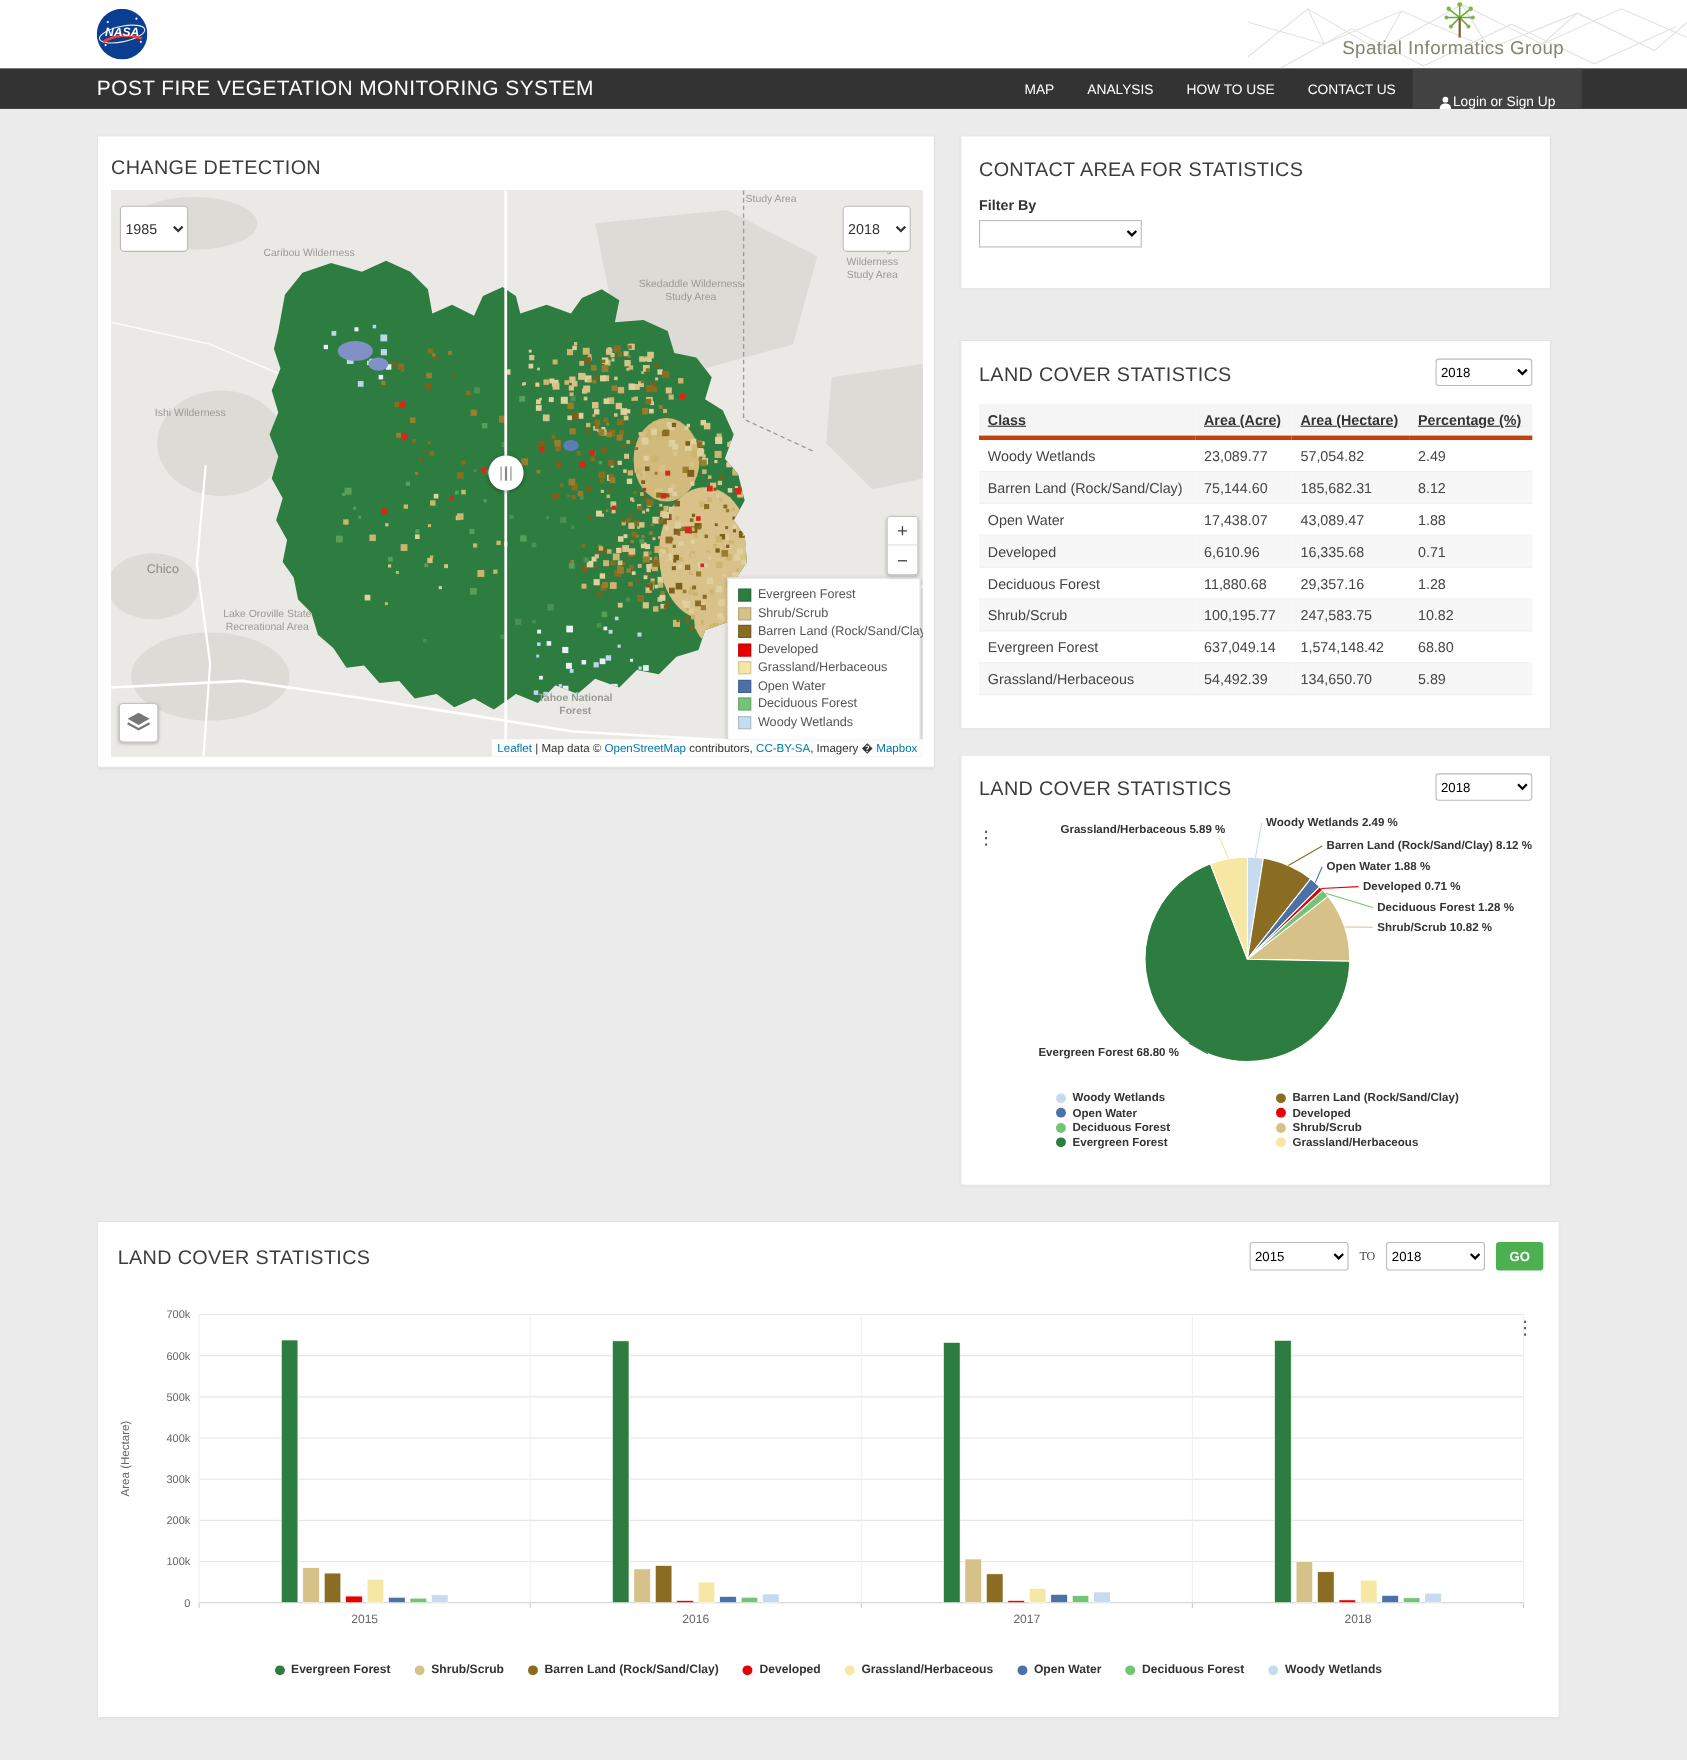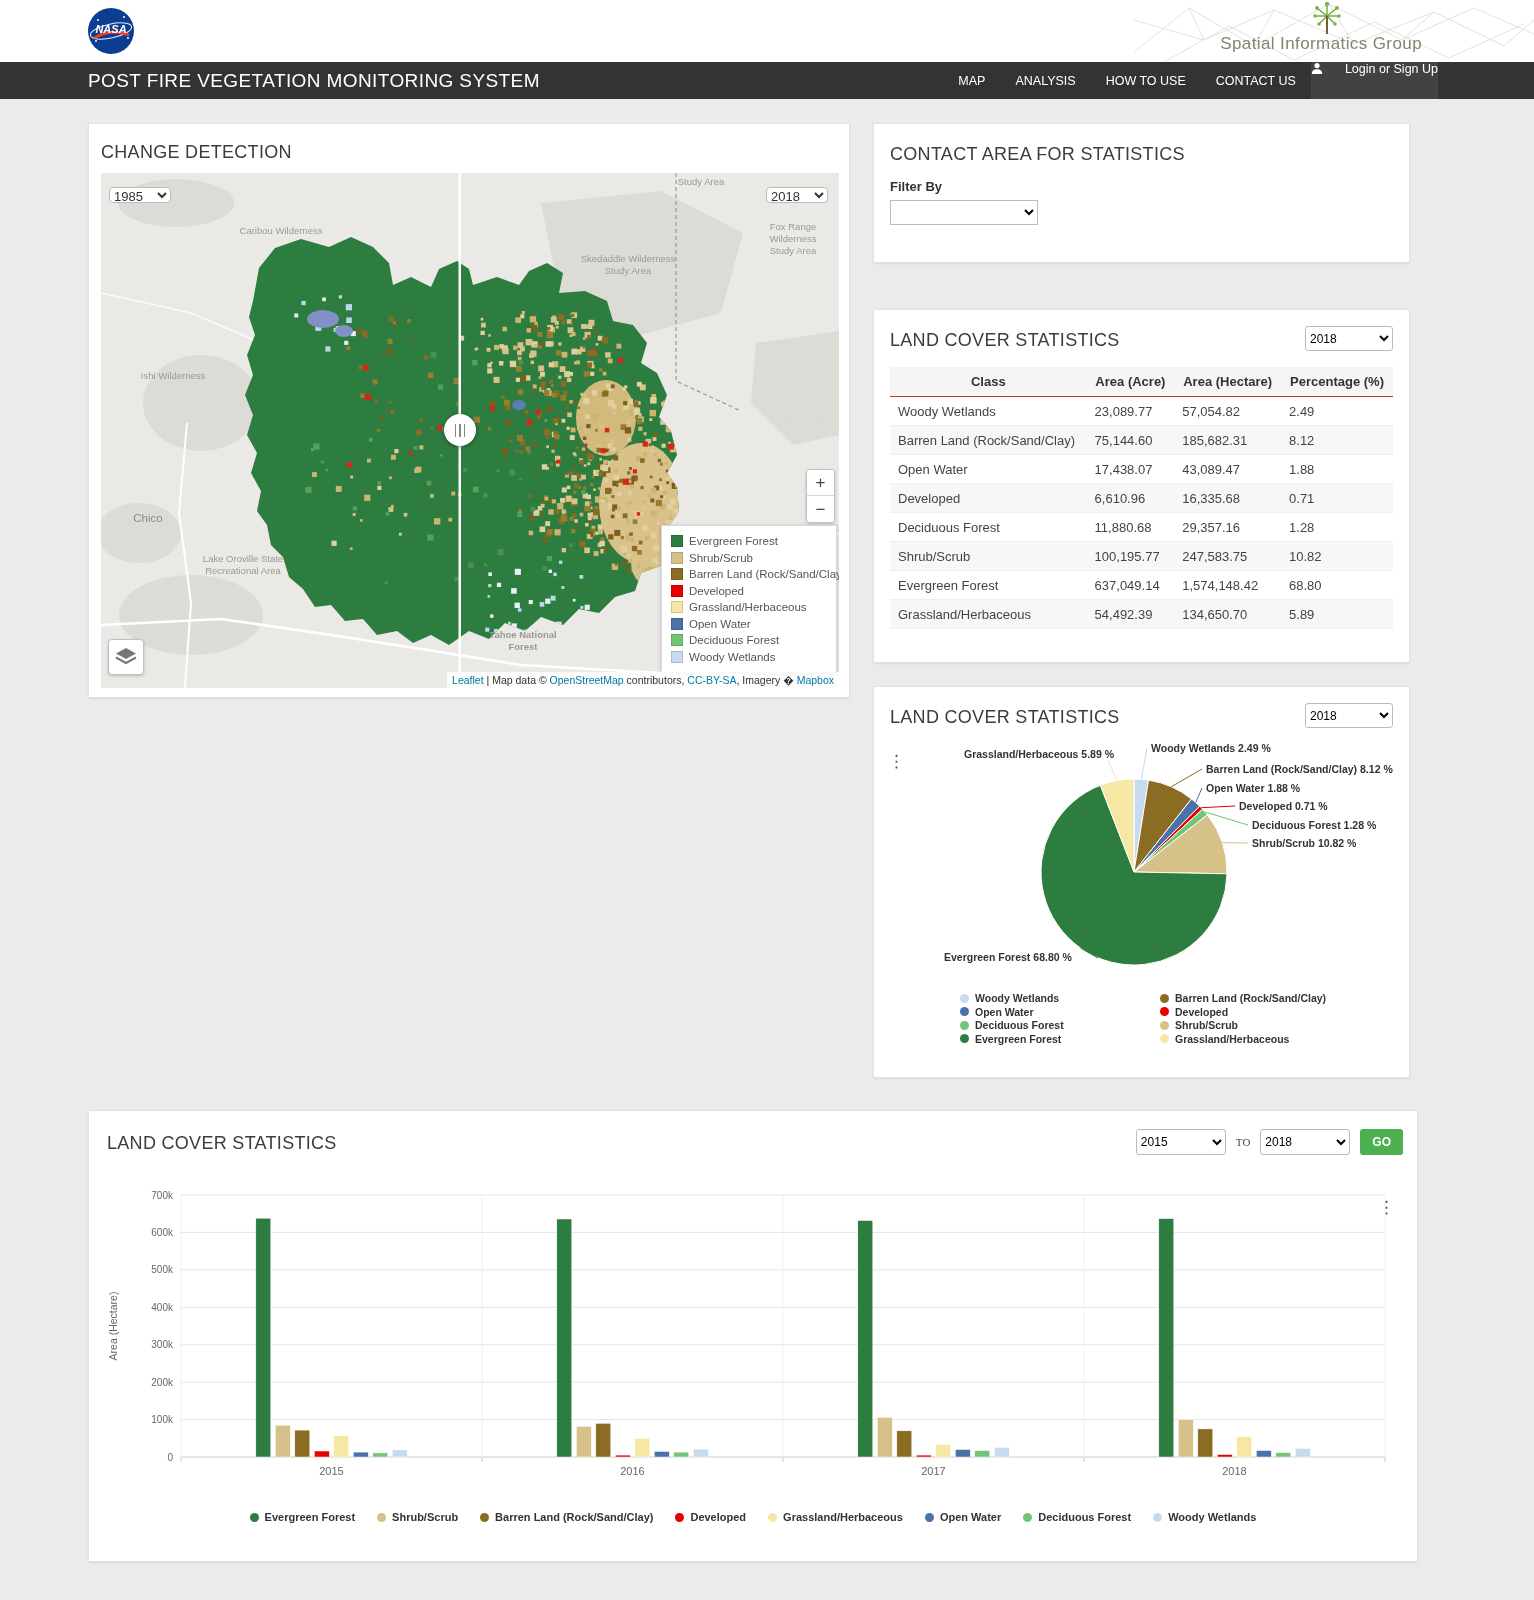--- a/index.html
+++ b/index.html
@@ -25,40 +25,40 @@
   .navbar {
     height:37px; background:#333; color:#fff;
     display:flex; align-items:stretch; justify-content:space-between;
     padding-left:88px; font-size:13px;
   }
   .nav-title { display:flex; align-items:center; letter-spacing:.4px; font-size:19px; }
   .nav-right { display:flex; align-items:stretch; padding-right:96px; }
   .nav-items { display:flex; align-items:stretch; }
   .nav-item { display:flex; align-items:center; padding:0 15px; font-size:12.5px; cursor:pointer; }
   .login-btn {
-    display:flex; align-items:flex-start; gap:22px; border:none; cursor:pointer;
-    background:#424242; color:#fff; font-size:12.5px; padding:0 0;
+    display:flex; align-items:flex-end; gap:1px; border:none; cursor:pointer;
+    background:#424242; color:#fff; font-size:12.5px; padding:0 24px;
     font-family:"Liberation Sans", sans-serif;
   }
   
   main { padding:24px 0 0 88px; }
   .row1 { display:flex; gap:23px; align-items:flex-start; }
   .card {
     background:#fff; border:1px solid #e2e2e2;
     box-shadow:0 1px 2px rgba(0,0,0,.07);
   }
   .card-title { font-size:18px; font-weight:400; color:#3c3c3c; letter-spacing:.3px; margin:0; }
   
   .map-card { width:762px; height:575px; padding:10px 12px; }
   .map-card .card-title { margin:8px 0 10px 0; }
   .map { position:relative; width:738px; height:515px; background:#eae9e5; overflow:hidden; }
   .map svg.mapcanvas { position:absolute; left:0; top:0; }
   .year-select {
     position:absolute; top:14px; z-index:5; font-size:13px; color:#333;
-    border:1px solid #bbb; border-radius:4px; background:#fff; height:16px; width:62px;
+    border:1px solid #bbb; border-radius:4px; background:#fff; height:42px; width:62px;
     font-family:"Liberation Sans", sans-serif;
   }
   .year-select.left { left:8px; }
   .year-select.right { right:11px; }
   .slider-handle {
     position:absolute; left:343px; top:241px; width:32px; height:32px; border-radius:50%;
     background:#fff; box-shadow:0 1px 4px rgba(0,0,0,.4); z-index:6;
     display:flex; align-items:center; justify-content:center; gap:3px; cursor:ew-resize;
   }
   .slider-handle i { display:block; width:1.5px; height:13px; background:#888; }
@@ -99,22 +99,22 @@
   .filter-select { width:148px; height:25px; border:1px solid #bbb; background:#fff; font-size:12px;
     font-family:"Liberation Sans", sans-serif; }
   .stats-card { margin-top:46px; height:354px; padding:12px 16px; }
   .pie-card { margin-top:23px; height:392px; padding:12px 16px; position:relative; }
   .card-head { display:flex; align-items:flex-start; justify-content:space-between; }
   .card-head .card-title { margin:8px 0 0 0; }
   .small-select { width:88px; height:25px; border:1px solid #bbb; border-radius:3px; background:#fff;
     font-size:12px; margin-top:4px; font-family:"Liberation Sans", sans-serif; }
   table.stats { width:100%; border-collapse:collapse; margin-top:16px; font-size:13px; }
   table.stats th {
-    text-align:center; background:#f5f5f5; color:#333; font-weight:bold;
-    padding:7px 8px; border-bottom:1px solid #c2410c;
+    text-align:left; background:#f5f5f5; color:#333; font-weight:bold;
+    padding:7px 8px; border-bottom:4px solid #c2410c;text-decoration:underline;
   }
   table.stats td { padding:6.5px 8px; border-bottom:1px solid #efefef; color:#444; }
   table.stats tbody tr:nth-child(even) { background:#f7f7f7; }
   
   .pie-wrap { position:relative; height:258px; margin-top:4px; }
   .pie-wrap svg { position:absolute; left:0; top:0; }
   .pie-label { position:absolute; font-size:10.5px; font-weight:bold; color:#333; white-space:nowrap; }
   .chart-menu { position:absolute; font-size:17px; color:#555; cursor:pointer; line-height:1; letter-spacing:0; }
   .pie-card .chart-menu { left:14px; top:66px; }
   .pie-legend {

